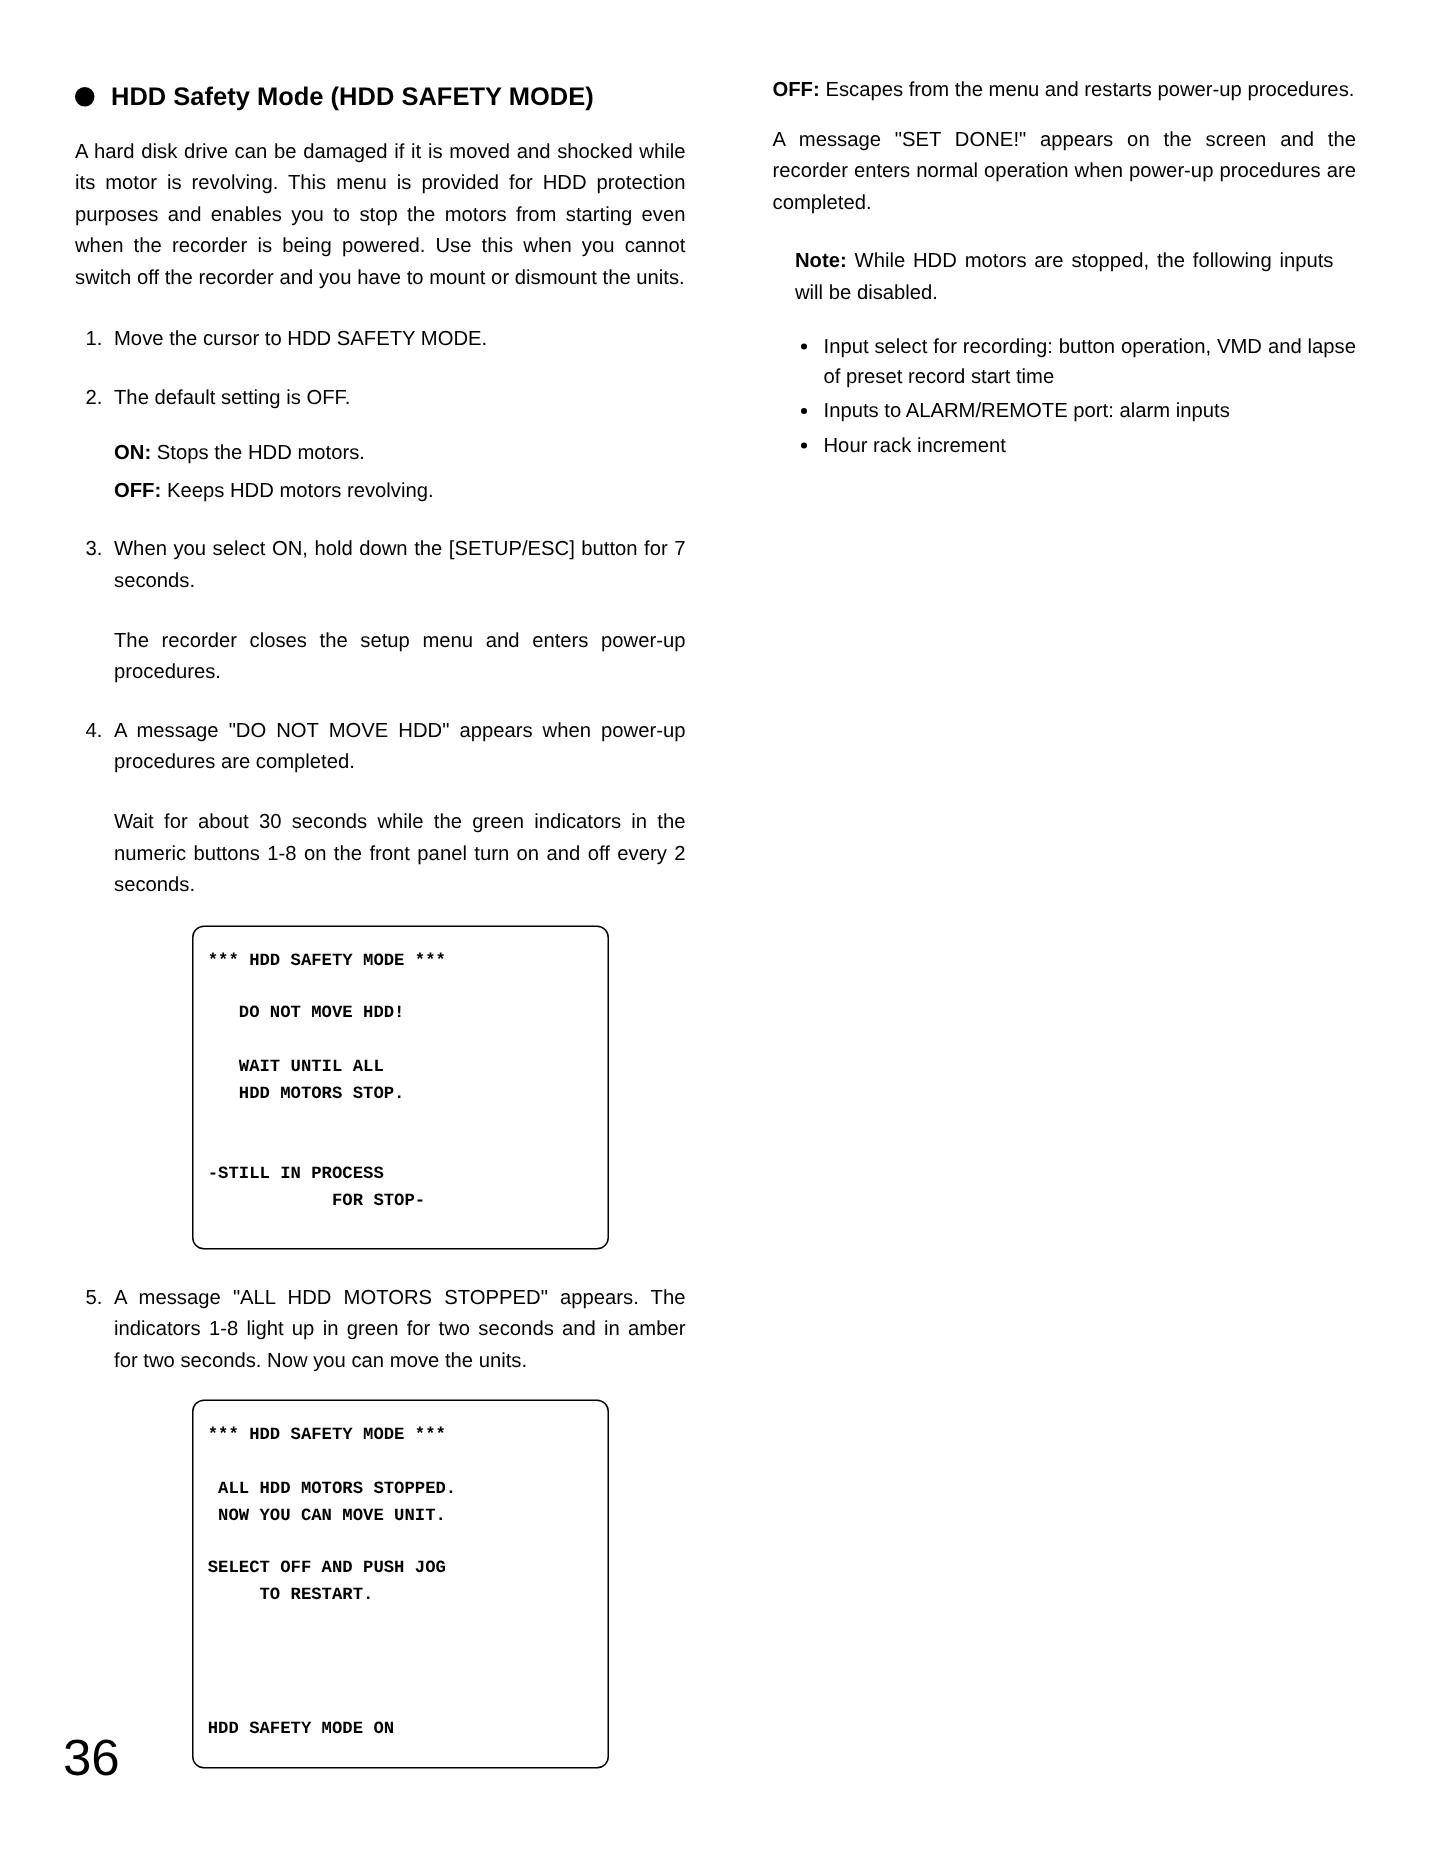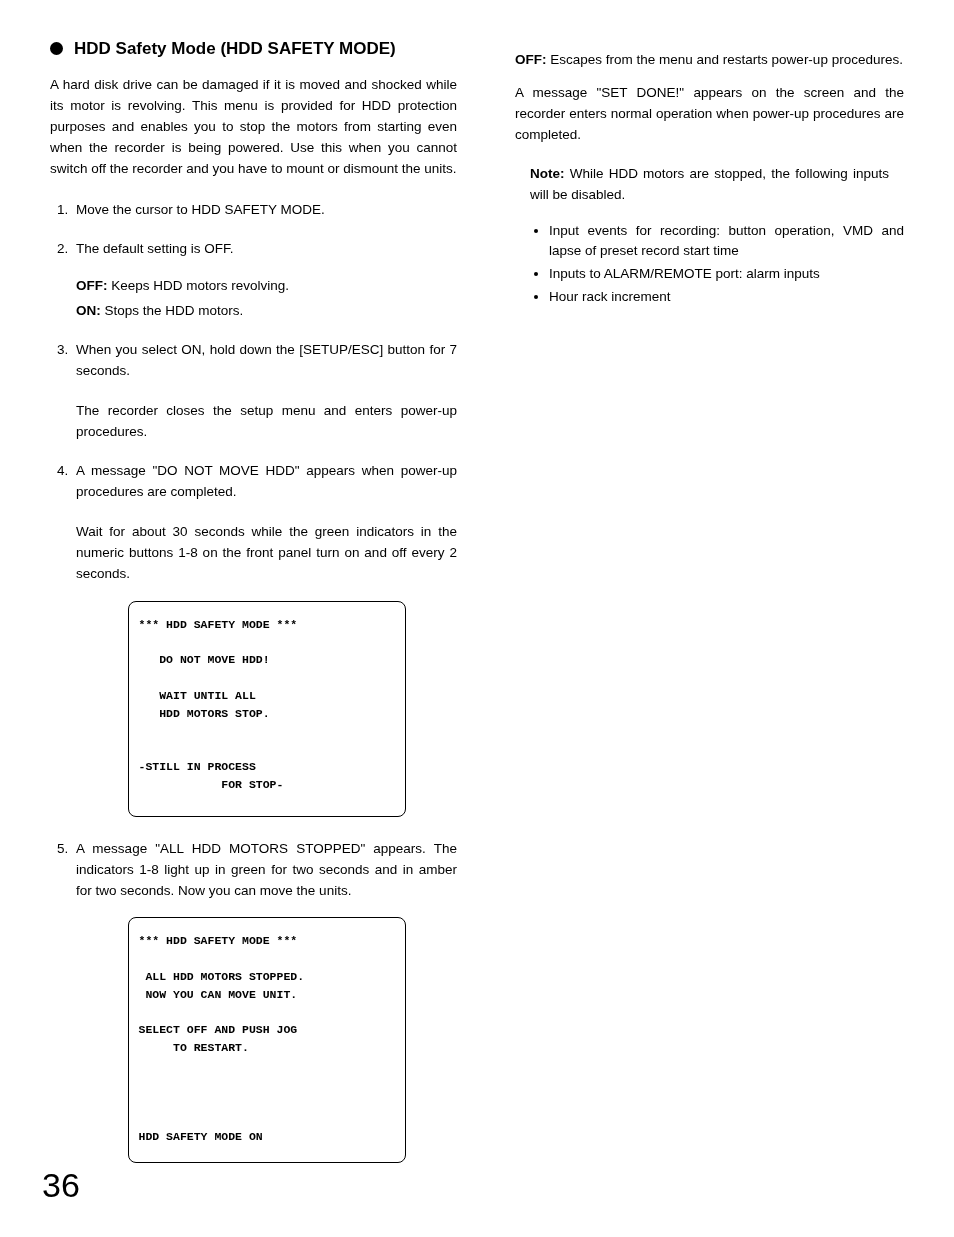--- a/index.html
+++ b/index.html
@@ -19,21 +19,21 @@
     padding: 38px 50px 0 50px;
     gap: 40px;
   }
   .col {
     flex: 1;
     min-width: 0;
   }
   h2.section-title {
     font-size: 17px;
     font-weight: bold;
-    margin: 0 0 14px 0;
+    margin: 16px 0 14px 0;
     line-height: 1.35;
     padding-left: 24px;
     position: relative;
   }
   h2.section-title::before {
     content: "";
     position: absolute;
     left: 0;
     top: 4px;
     width: 13px;
@@ -117,21 +117,21 @@
   ul.bullets li {
     line-height: 1.55;
     text-align: justify;
     -moz-text-align-last: left;
     text-align-last: left;
     margin-bottom: 2px;
   }
   .page-number {
     position: absolute;
     left: 42px;
-    bottom: 32px;
+    bottom: 45px;
     font-size: 34px;
     font-weight: normal;
     font-family: Helvetica, Arial, sans-serif;
   }
   b { font-weight: bold; }
 </style>
 </head>
 <body>
 
 <div class="page">
@@ -140,22 +140,22 @@
     <h2 class="section-title">HDD Safety Mode (HDD SAFETY MODE)</h2>
 
     <p class="intro">A hard disk drive can be damaged if it is moved and shocked while its motor is revolving. This menu is provided for HDD protection purposes and enables you to stop the motors from starting even when the recorder is being powered. Use this when you cannot switch off the recorder and you have to mount or dismount the units.</p>
 
     <ol class="steps">
       <li class="tight"><span>Move the cursor to HDD SAFETY MODE.</span></li>
 
       <li>
         <span class="step-line sub" style="text-align:left">The default setting is OFF.</span>
         <div class="indent">
+          <p><b>ON:</b><span> Stops the HDD motors.</span></p>
           <p><b>OFF:</b><span> Keeps HDD motors revolving.</span></p>
-          <p><b>ON:</b><span> Stops the HDD motors.</span></p>
         </div>
       </li>
 
       <li>
         <span class="step-line">When you select ON, hold down the [SETUP/ESC] button for 7 seconds.</span>
         <span class="step-line sub">The recorder closes the setup menu and enters power-up procedures.</span>
       </li>
 
       <li>
         <span class="step-line">A message "DO NOT MOVE HDD" appears when power-up procedures are completed.</span>
@@ -196,21 +196,21 @@
       <p style="margin:0"><b>OFF:</b><span> Escapes from the menu and restarts power-up procedures.</span></p>
     </div>
 
     <div class="right-block">
       <p style="margin:0">A message "SET DONE!" appears on the screen and the recorder enters normal operation when power-up procedures are completed.</p>
     </div>
 
     <div class="note-block">
       <p class="note-para"><b>Note:</b><span> While HDD motors are stopped, the following inputs will be disabled.</span></p>
       <ul class="bullets">
-        <li>Input events for recording: button operation, VMD and lapse of preset record start time</li>
+        <li>Input select for recording: button operation, VMD and lapse of preset record start time</li>
         <li style="text-align:center">Inputs to ALARM/REMOTE port: alarm inputs</li>
         <li style="text-align:left">Hour rack increment</li>
       </ul>
     </div>
   </div>
 </div>
 
 <div class="page-number">36</div>
 
 </body></html>

